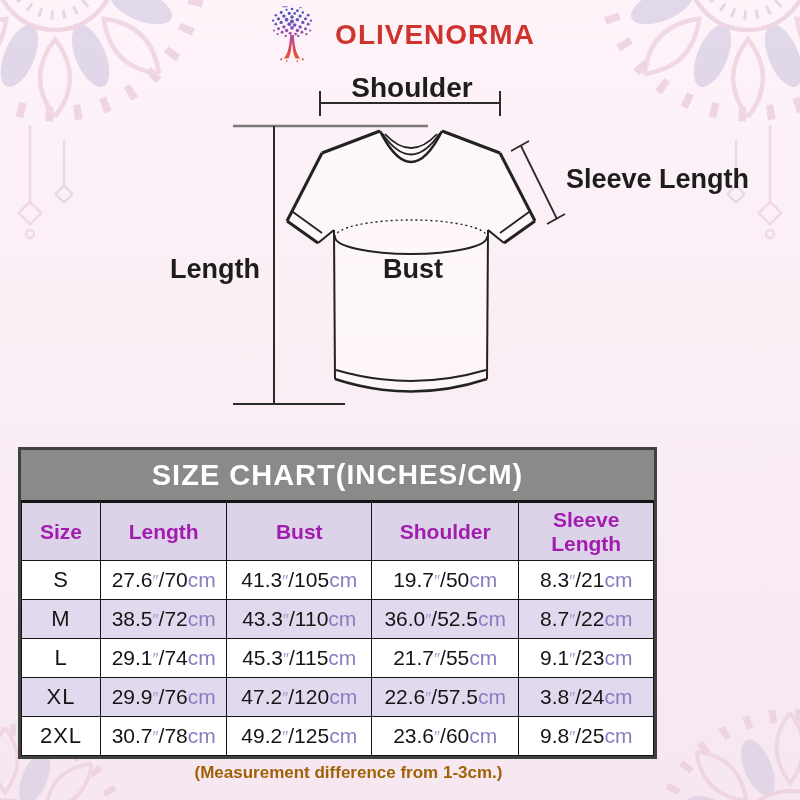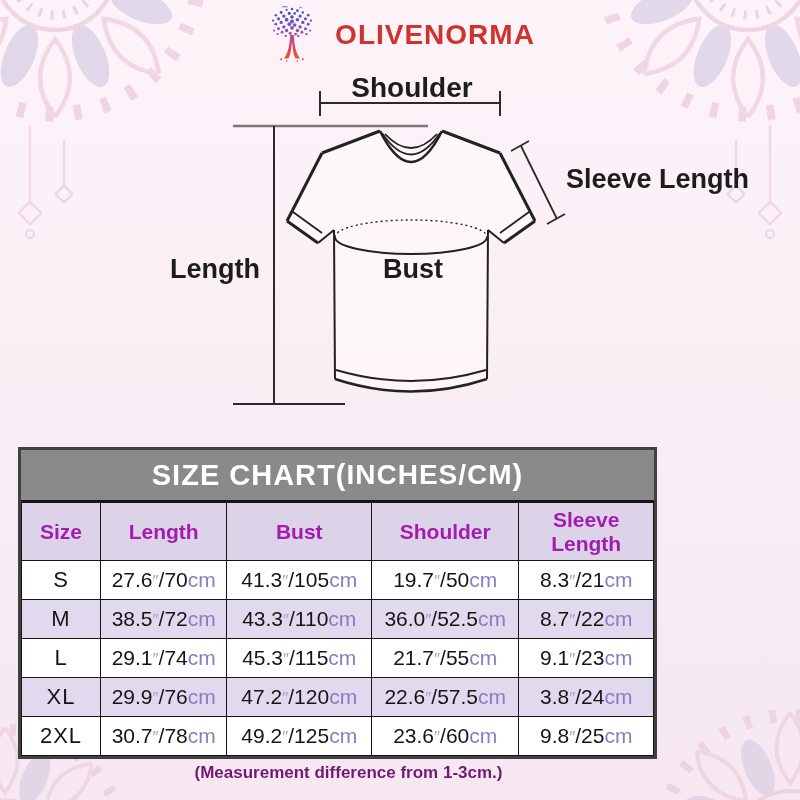--- a/index.html
+++ b/index.html
@@ -34,21 +34,21 @@
   th,td{border:1.5px solid #141414;text-align:center;vertical-align:middle;background:#fff;}
   thead th{height:55px;background:#dcd3e8;font-size:21px;font-weight:bold;color:#a21caf;}
   tbody td{height:36px;font-size:21px;color:#141414;}
   tbody tr:nth-child(even) td{background:#e1daee;}
   .size-cell{font-size:22px;letter-spacing:1px;}
   .num{color:#141414;margin-top:19px;}
   .inmark{color:#a79ec9;font-size:17px;}
   .cm{color:#8b7cc2;}
   
   .footer-note{position:absolute;left:0;top:763px;width:697px;text-align:center;
-    font-size:17px;font-weight:bold;color:#701a75;z-index:2;}
+    font-size:17px;font-weight:bold;color:#a16207;z-index:2;}
 </style>
 </head>
 <body>
 
 <svg class="decor" aria-hidden="true">
   <defs>
     <g id="mandala">
       <g fill="none">
         <circle r="96" stroke="#dba8c2" stroke-width="10" stroke-dasharray="5 14"></circle>
         <g stroke="#e0aec6" stroke-width="3">

